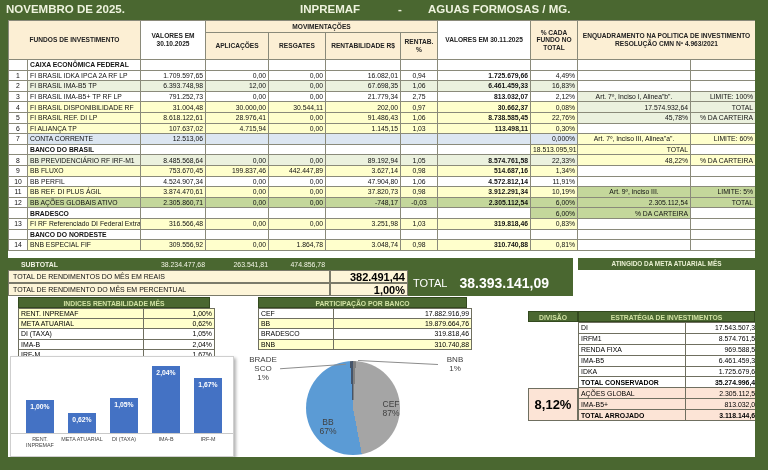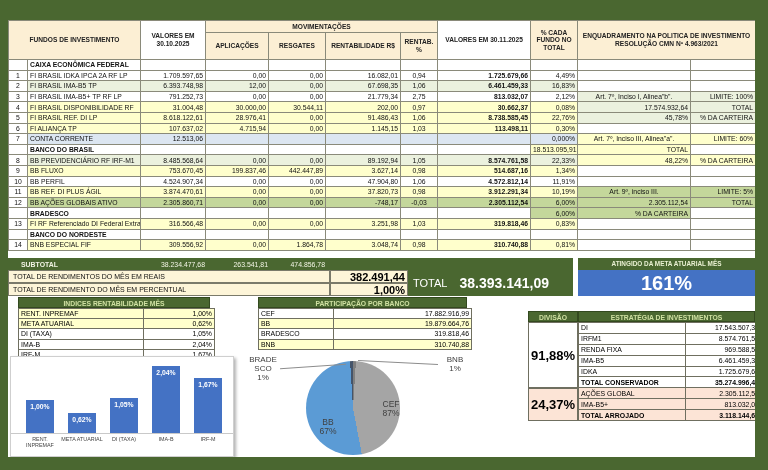--- a/index.html
+++ b/index.html
@@ -78,20 +78,26 @@
   .lbl-cef{left:132px;top:50px;width:38px;font-size:8.5px;}
   .lbl-bb{left:72px;top:68px;width:32px;font-size:8.5px;}
   .leader{position:absolute;height:1px;background:#8c8c8c;}
   .ln1{left:40px;top:16px;width:66px;transform:rotate(-4deg);}
   .ln2{left:118px;top:12px;width:80px;transform:rotate(3deg);}
 </style>
 </head>
 <body>
 
 <div class="sheet">
+  <div class="titlebar">
+    <span class="t-month">NOVEMBRO DE 2025.</span>
+    <span class="t-org">INPREMAF</span>
+    <span class="t-sep">-</span>
+    <span class="t-city">AGUAS FORMOSAS / MG.</span>
+  </div>
 
   <div class="main">
 
     <table id="fund-table">
       <colgroup>
         <col style="width:19px">
           <col style="width:113px">
           <col style="width:65px">
           <col style="width:63px">
         <col style="width:57px">
@@ -353,21 +359,20 @@
     </table>
 
     <div class="subtotal">
       <span class="s0">SUBTOTAL</span>
       <span class="s1">38.234.477,68</span>
       <span class="s2">263.541,81</span>
       <span class="s3">474.856,78</span>
     </div>
 
     <div class="atg-h">ATINGIDO DA META ATUARIAL  MÊS</div>
-    <div class="atg-v">161%</div>
 
     <div class="rl rl1">TOTAL DE RENDIMENTOS DO MÊS EM REAIS</div>
     <div class="rl rl2">TOTAL DE RENDIMENTO DO MÊS EM PERCENTUAL</div>
     <div class="bv bv1">382.491,44</div>
     <div class="bv bv2">1,00%</div>
 
     <div class="total-bar">
       <span class="tl">TOTAL</span>
       <span class="tv">38.393.141,09</span>
     </div>
@@ -414,22 +419,21 @@
           </tr>
           <tr>
             <td style="background: rgb(255, 255, 204); width: 70px;">BNB</td>
             <td class="r" style="background: rgb(255, 255, 204); width: 133px;">310.740,88</td>
           </tr>
         </tbody>
       </table>
 
     <div id="div-h" class="mini-h">DIVISÃO</div>
     <div id="est-h" class="mini-h">ESTRATÉGIA DE INVESTIMENTOS</div>
-    <div id="div-cons" class="div-c">91,88%</div>
-    <div id="div-arr" class="div-c">24,37%</div>
+    <div id="div-arr" class="div-c">8,12%</div>
     <table id="est-t">
         <tbody id="est-body">
           <tr>
             <td style="background: rgb(255, 255, 255); width: 102px;">DI</td>
             <td class="r" style="background: rgb(255, 255, 255); width: 71px;">17.543.507,39</td>
           </tr>
           <tr>
             <td style="background: rgb(255, 255, 255); width: 102px;">IRFM1</td>
             <td class="r" style="background: rgb(255, 255, 255); width: 71px;">8.574.761,58</td>
           </tr>

